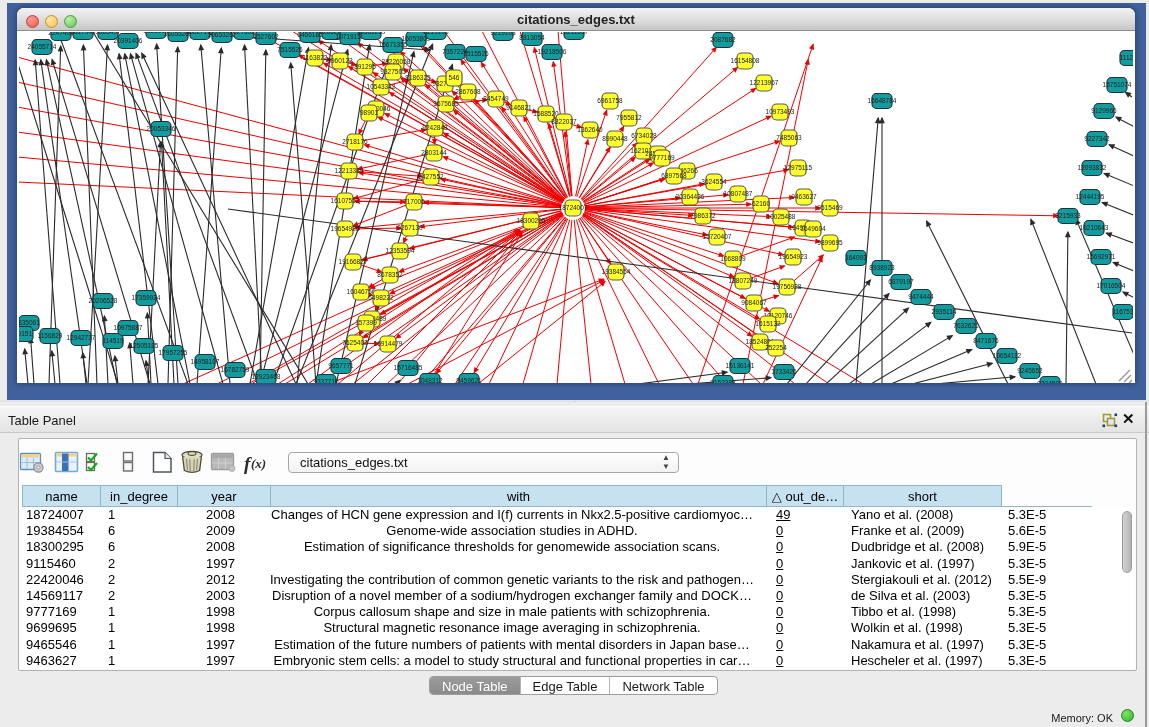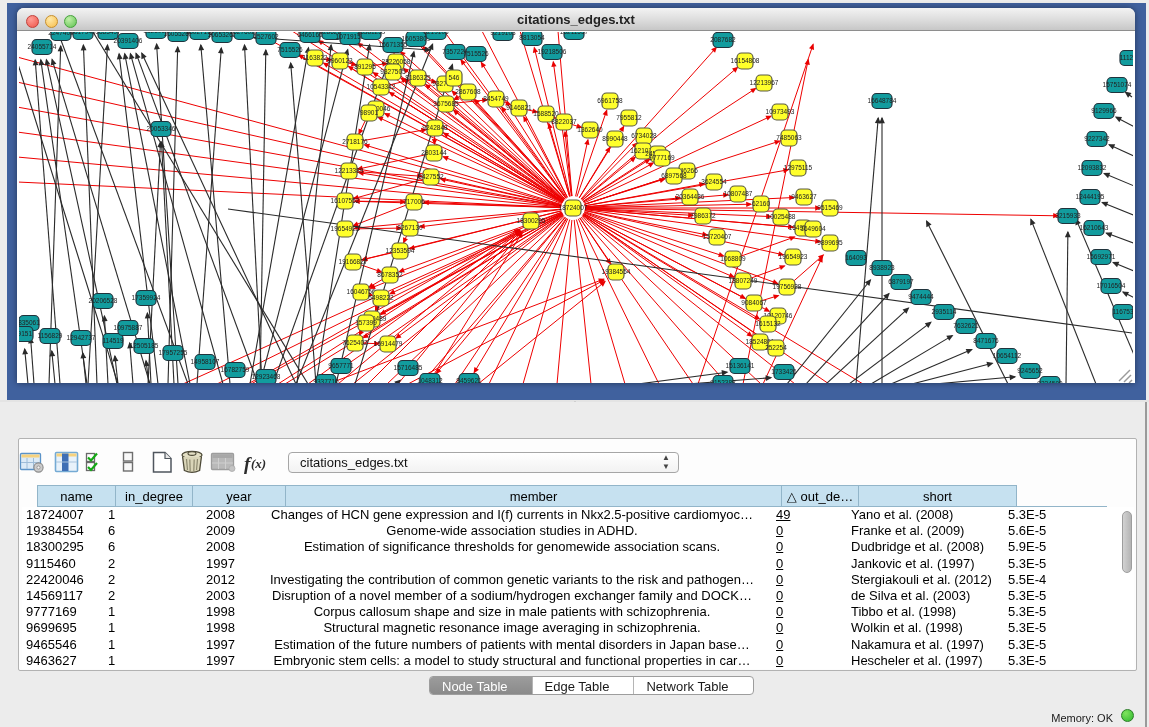--- a/index.html
+++ b/index.html
@@ -18,35 +18,35 @@
 #tphead .t { position:absolute; left:8px; top:6px; font-size:13px; color:#1a1a1a; }
 #tphead .fl { position:absolute; left:1102px; top:6px; }
 #tphead .x { position:absolute; left:1122px; top:3px; font-size:15px; font-weight:bold; color:#111; }
 #inner { position:absolute; left:18px; top:36px; width:1119px; height:233px; background:#fdfdfd;
   border:1px solid #b2b2b2; border-radius:2px; }
 #toolbar { position:absolute; left:0; top:0; width:100%; height:44px; }
 #toolbar > svg { position:absolute; left:0; top:8px; }
 #combo { position:absolute; left:269px; top:13px; width:391px; height:21px; background:linear-gradient(#ffffff,#f2f2f2);
   border:1px solid #a6a6a6; border-radius:4px; font-size:13px; color:#111; line-height:19px; padding-left:11px; }
 #combo .st { position:absolute; right:8px; top:0px; font-size:8px; color:#444; line-height:9px; }
-#thead { position:absolute; left:18px; top:46px; width:1070px; height:22px; }
+#thead { position:absolute; left:3px; top:46px; width:1070px; height:22px; }
 #thead span { position:absolute; top:0; height:22px; background:#c6e1f0; border:1px solid #92b5c9;
   border-left:none; font-size:13px; color:#000; text-align:center; line-height:21px; }
 #thead span:first-child { border-left:1px solid #92b5c9; }
 #tbody { position:absolute; left:3px; top:68px; width:1112px; height:162px; background:#fff; font-size:13px; color:#000; }
 .tr { position:relative; height:16.2px; white-space:nowrap; }
 .tr span { position:absolute; top:0; line-height:16px; overflow:hidden; }
 .c1 { left:4px; width:72px; } .c2 { left:86px; width:70px; } .c3 { left:184px; width:86px; }
 .c4 { left:246px; width:488px;text-align:center; } .c5 { left:754px; width:70px;text-decoration:underline; } .c6 { left:829px; width:155px; }
 .c7 { left:986px; width:100px; }
 #vscroll { position:absolute; left:1103px; top:72px; width:10px; height:62px; border-radius:6px;
   background:linear-gradient(90deg,#d2d2d2,#b4b4b4); border:1px solid #9d9d9d; }
 #tabs { position:absolute; left:429px; top:274px; height:19px; display:flex; border:1px solid #9d9d9d;
   border-radius:4px; overflow:hidden; background:#fff; font-size:13px; }
-#tabs div { padding:1px 24px 0 12px; line-height:17px; color:#1a1a1a; border-left:1px solid #b5b5b5; }
+#tabs div { padding:1px 12px 0 12px; line-height:17px; color:#1a1a1a; border-left:1px solid #b5b5b5; }
 #tabs div:first-child { border-left:none; background:linear-gradient(#9c9c9c,#8a8a8a); color:#fff; }
 #mem { position:absolute; right:36px; top:310px; font-size:11px; color:#1a1a1a; }
 #memdot { position:absolute; right:15px; top:307px; width:13px; height:13px; border-radius:50%;
   background:radial-gradient(circle at 35% 30%, #7fe45e, #2eb82e); border:1.5px solid #2a7d26; }
 #redge { position:absolute; left:1145px; top:402px; width:2px; height:325px; background:#9a9a9a; }
 #divider { position:absolute; left:0; top:400px; width:1149px; height:5px; background:#e4e4e4; }
 #divider .h { position:absolute; left:570px; top:1px; width:0; height:0;
   border-left:5px solid transparent; border-right:5px solid transparent; border-bottom:5px solid #b9b9b9; }
 </style></head>
 <body>
@@ -611,20 +611,31 @@
 <rect x="567" y="199" width="16" height="16" rx="4.5" fill="#ffff2b" stroke="#5a5a43"></rect>
 <text x="575" y="209.3" font-size="6.5" fill="#222" text-anchor="middle" font-family="Liberation Sans, sans-serif">18724007</text>
 </g>
 </svg>
     </div>
   </div>
   <div id="divider">
       <div class="h"></div>
     </div>
   <div id="tpanel">
+    <div id="tphead">
+        <span class="t">Table Panel</span>
+        <span class="fl"><svg width="16" height="15" viewBox="0 0 16 15">
+<rect x="1.5" y="1.5" width="7" height="7" fill="#e8f0fa" stroke="#a99a33" stroke-width="1.6"></rect>
+<rect x="5.5" y="5.5" width="7" height="7" fill="#dde9f8" stroke="#a99a33" stroke-width="1.6"></rect>
+<rect x="12.5" y="0.5" width="2.6" height="2.6" fill="#1d3f77"></rect>
+<rect x="0.5" y="11.5" width="2.6" height="2.6" fill="#1d3f77"></rect>
+<rect x="12.5" y="11.5" width="2.6" height="2.6" fill="#1d3f77"></rect>
+</svg></span>
+        <span class="x">✕</span>
+      </div>
     <div id="inner">
       <div id="toolbar">
           <svg width="260" height="34" viewBox="20 446 260 34">
 <g font-family="Liberation Sans, sans-serif">
 
 <rect x="21.5" y="452.5" width="20" height="16" rx="1" fill="#dcebf7" stroke="#5b93c8" stroke-width="1.3"></rect>
 <rect x="22.5" y="453.5" width="18" height="3" fill="#f6d27e"></rect>
 <line x1="28" y1="457" x2="28" y2="468" stroke="#9dbcd8" stroke-width="1"></line>
 <line x1="34.5" y1="457" x2="34.5" y2="468" stroke="#9dbcd8" stroke-width="1"></line>
 <line x1="22" y1="461.5" x2="41" y2="461.5" stroke="#9dbcd8" stroke-width="1"></line>
@@ -665,21 +676,21 @@
 <text x="245" y="469" font-size="19" font-style="italic" font-weight="bold" fill="#2b2b2b" font-family="Liberation Serif, serif">f</text>
 <text x="252" y="467" font-size="13" font-style="italic" font-weight="bold" fill="#2b2b2b" font-family="Liberation Serif, serif">(x)</text>
 </g>
           </svg>
         <div id="combo">citations_edges.txt<span class="st">▲<br>▼</span></div>
       </div>
       <div id="thead">
         <span style="left:0px; width:79px;">name</span>
         <span style="left:79px; width:77px;">in_degree</span>
         <span style="left:156px; width:93px;">year</span>
-        <span style="left:249px; width:496px;">member</span>
+        <span style="left:249px; width:496px;">with</span>
         <span style="left:745px; width:77px;text-align:center;">△ out_de…</span>
         <span style="left:822px; width:158px;">short</span>
         <span style="left:980px; width:90px;margin-top:21px;">pagerank</span>
       </div>
       <div id="tbody">
 <div class="tr">
             <span class="c1">18724007</span>
             <span class="c2">1</span>
             <span class="c3">2008</span>
             <span class="c4">Changes of HCN gene expression and I(f) currents in Nkx2.5-positive cardiomyoc…</span>
@@ -713,21 +724,21 @@
             <span class="c6">Jankovic et al. (1997)</span>
             <span class="c7">5.3E-5</span>
           </div>
 <div class="tr">
             <span class="c1">22420046</span>
             <span class="c2">2</span>
             <span class="c3">2012</span>
             <span class="c4">Investigating the contribution of common genetic variants to the risk and pathogen…</span>
             <span class="c5">0</span>
             <span class="c6">Stergiakouli et al. (2012)</span>
-            <span class="c7">5.5E-4</span>
+            <span class="c7">5.5E-9</span>
           </div>
 <div class="tr">
             <span class="c1">14569117</span>
             <span class="c2">2</span>
             <span class="c3">2003</span>
             <span class="c4">Disruption of a novel member of a sodium/hydrogen exchanger family and DOCK…</span>
             <span class="c5">0</span>
             <span class="c6">de Silva et al. (2003)</span>
             <span class="c7">5.3E-5</span>
           </div>

